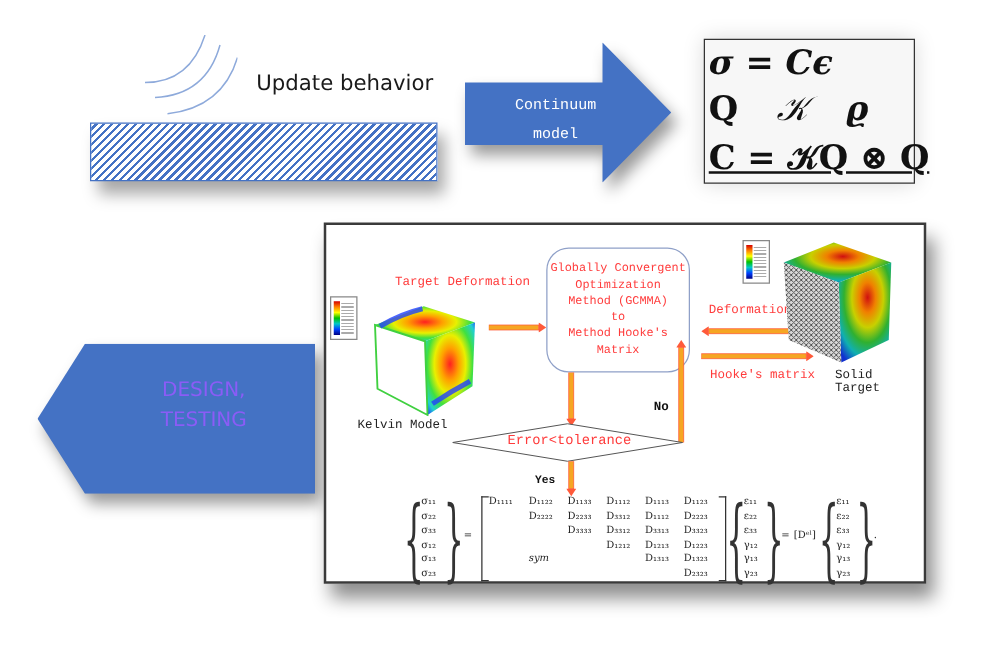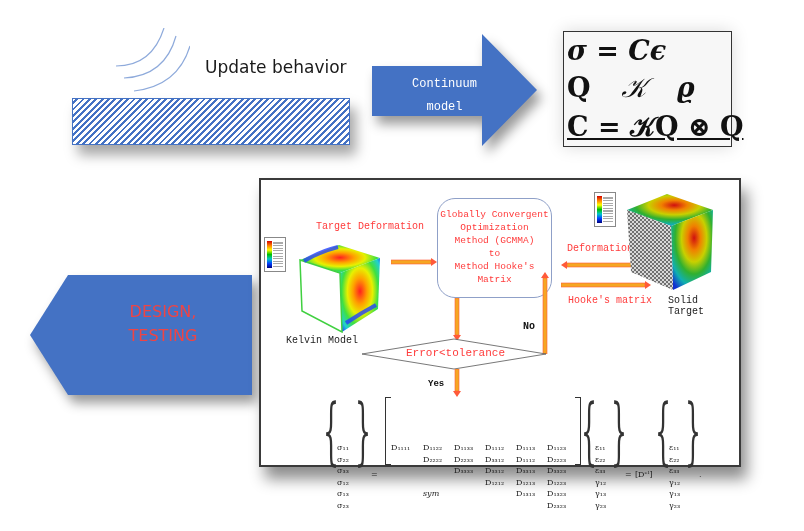--- a/index.html
+++ b/index.html
@@ -19,36 +19,36 @@
            background:#f7f7f7; box-shadow: 0 0 16px rgba(0,0,0,0.15);
            font-family:"DejaVu Serif", serif; color:#111; }
   .eq { position:absolute; left:3px; font-size:27px; line-height:30px; white-space:nowrap; }
   .eq1 { top:4px; font-weight:bold; font-style:italic; }
   .eq2 { top:41px; }
   .eq3 { top:80px;text-decoration:underline; }
   .bold { font-weight:bold; }
   .ital { font-style:italic; font-weight:normal; }
   
   .arrow-dmt { left:30px; top:275px; width:222px; height:120px; filter: drop-shadow(5px 8px 6px rgba(0,0,0,0.4)); }
-  .arrow-dmt-text { left:78px; top:300px; width:170px; text-align:center; color:#ef4444; font-size:16px; line-height:24px;
+  .arrow-dmt-text { left:78px; top:300px; width:170px; text-align:center; color:#8b5cf6; font-size:16px; line-height:24px;
                     font-family:"DejaVu Sans", sans-serif; }
   
   .panel { left:259px; top:178px; width:482px; height:289px; border:2px solid #3a3a3a; box-sizing:border-box;
            background:#fff; box-shadow: 6px 12px 14px rgba(0,0,0,0.45); }
   .red { color:#ff3b3b; }
   .p-text { position:absolute; font-size:10px; font-family:Liberation Mono, monospace; }
   .gcmma { left:176px; top:18px; width:115px; height:100px; border:1px solid #8fa0c8; border-radius:18px; box-sizing:border-box;
            text-align:center; font-size:9.5px; line-height:13px; padding-top:9px; }
   .legend { position:absolute; width:20px; height:33px; border:1px solid #888; background:#fff; }
   .legend .bar { position:absolute; left:2px; top:3px; width:5px; height:27px;
                  background:linear-gradient(#d40000,#ff8000,#ffff00,#00c000,#00c8c8,#0040ff,#000080); }
   .legend .ticks { position:absolute; left:8px; top:3px; width:10px; height:27px;
                    background:repeating-linear-gradient(#fff 0 1.5px,#aaa 1.5px 2.6px); }
   .matrix { position:absolute; left:72px; top:215px; font-family:"DejaVu Serif", serif; font-size:8px; color:#222; }
-  .col { position:absolute; top:0;margin-top:47px; }
+  .col { position:absolute; top:0; }
   .cell { height:11.5px; line-height:11.5px; white-space:nowrap; }
   .brace { position:absolute; top:0; font-size:72px; line-height:72px; color:#333; font-family:"DejaVu Serif", serif; transform:scaleX(0.35); transform-origin:left top; }
   .bracket { position:absolute; top:2px; width:5px; height:66px; border:1px solid #333; }
   .bracket.l { border-right:none; }
   .bracket.r { border-left:none; }
 </style>
 </head>
 <body>
 
 <svg class="abs waves" width="80" height="70" viewBox="0 0 80 70">

